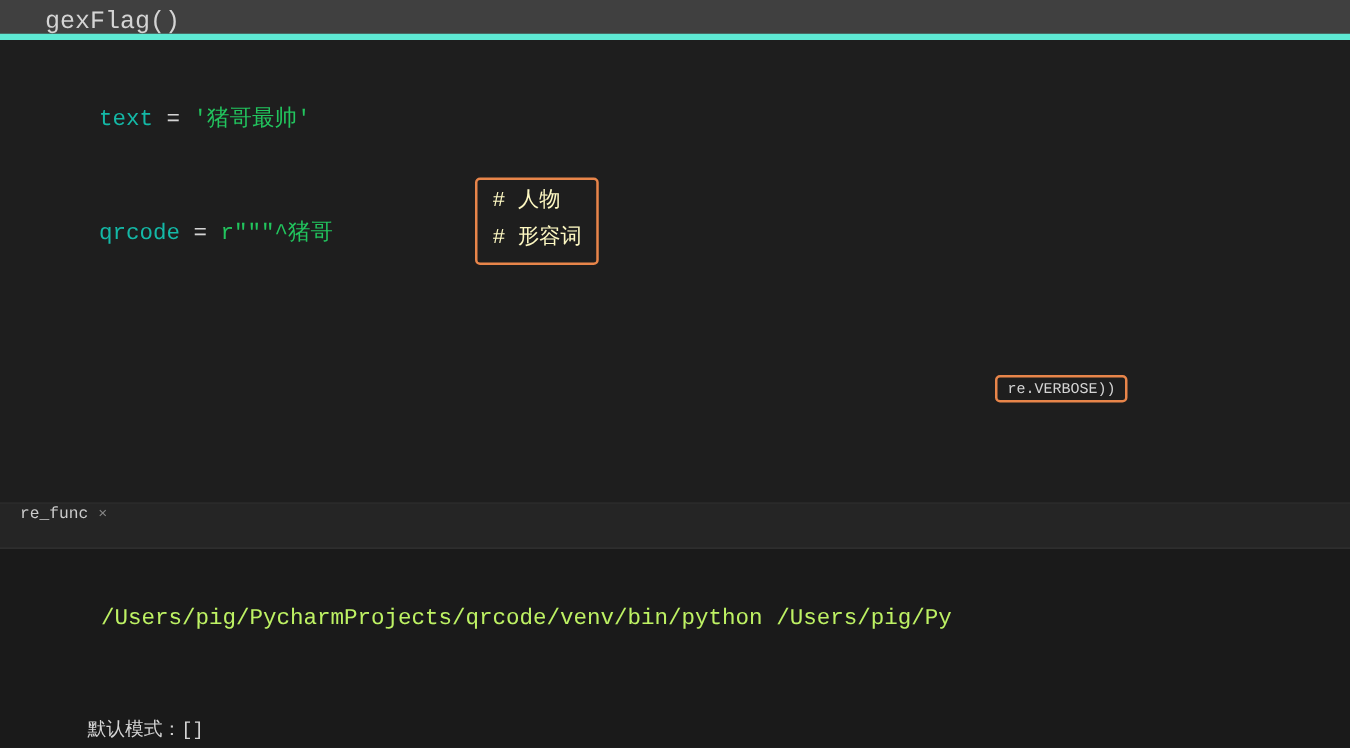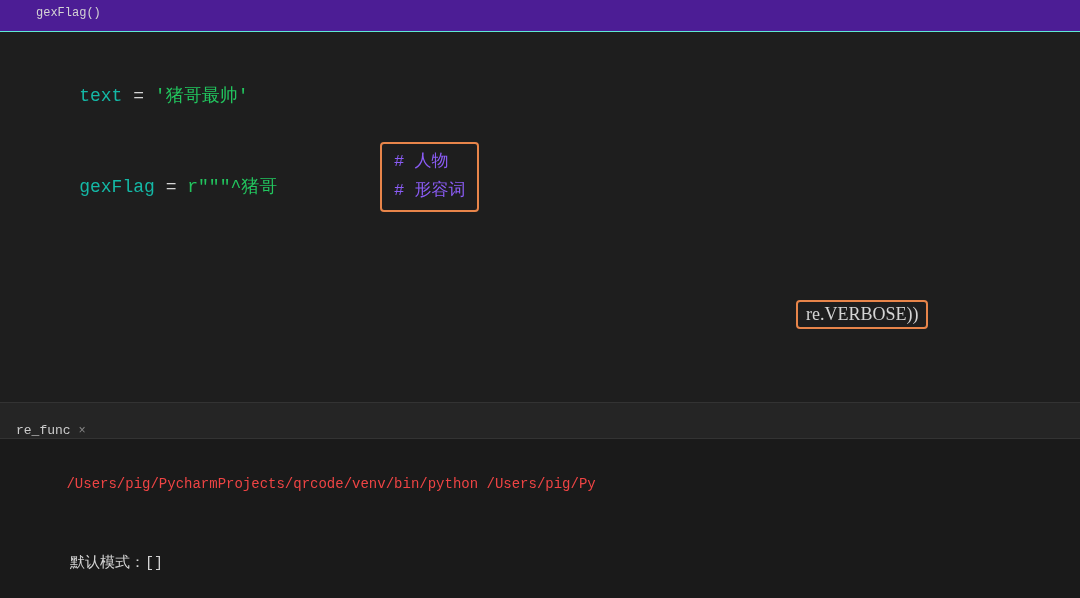--- a/index.html
+++ b/index.html
@@ -35,21 +35,21 @@
     
     .annotation-box-1 {
       position: absolute;
       top: 110px;
       left: 380px;
       border: 2.5px solid #e8854a;
       border-radius: 4px;
       padding: 4px 12px;
       background: transparent;
       font-size: 17px;
-      color: #8b5cf6;
+      color: #fef9c3;
       line-height: 1.7;
       z-index: 10;
     }
 
     
     .annotation-label {
       position: absolute;
       top: 112px;
       left: 560px;
       font-size: 22px;
@@ -61,40 +61,39 @@
 
     
     .annotation-box-2 {
       position: absolute;
       top: 268px;
       left: 796px;
       border: 2.5px solid #e8854a;
       border-radius: 4px;
       padding: 2px 8px;
       background: transparent;
-      font-size: 18px;
+      font-size: 12px;
       color: #d4d4d4;
       z-index: 10;
       white-space: pre;
-      font-family: Liberation Serif, serif;
     }
 
     
     .terminal-area {
       background: #1a1a1a;
       height: 228px;
       position: relative;
       border-top: 1px solid #333;
     }
 
     .terminal-top-bar {
       background: #252525;
       height: 36px;
       display: flex;
-      align-items: flex-end;
+      align-items: flex-start;
       padding: 0 16px;
       border-bottom: 1px solid #333;
     }
 
     .terminal-tab {
       display: flex;
       align-items: center;
       gap: 8px;
       font-size: 13px;
       color: #ccc;
@@ -113,51 +112,51 @@
       font-size: 15px;
     }
 
     .terminal-line {
       line-height: 1.8;
       color: #d4d4d4;
       white-space: pre;
     }
 
     .terminal-path {
-      color: #ef4444;
-      font-size: 14px;
+      color: #bef264;
+      font-size: 18px;
     }
 
     
     .partial-top {
       padding: 6px 0 2px 36px;
-      font-size: 12px;
+      font-size: 20px;
       color: #d4d4d4;
       font-family: 'Courier New', monospace;
-      background: #4c1d95;
+      background: #404040;
       height: 32px;
       overflow: hidden;
-      border-bottom: 1px solid #5eead4;
+      border-bottom: 5px solid #5eead4;
     }
 
   </style>
 </head>
 <body>
 
 <div class="partial-top">
   <span>gexFlag()</span>
 </div>
 
 <div class="editor-area">
 
   <div class="code-line">
     <span class="variable">text</span><span class="plain"> = </span><span class="string">'猪哥最帅'</span>
   </div>
   <div class="code-line">
-    <span class="variable">gexFlag</span><span class="plain"> = </span><span class="string">r"""^猪哥</span>
+    <span class="variable">qrcode</span><span class="plain"> = </span><span class="string">r"""^猪哥</span>
   </div>
 
   <div class="annotation-box-1">
     <div># 人物</div>
     <div># 形容词</div>
   </div>
 
 
   <div class="annotation-box-2">re.VERBOSE))</div>
 

